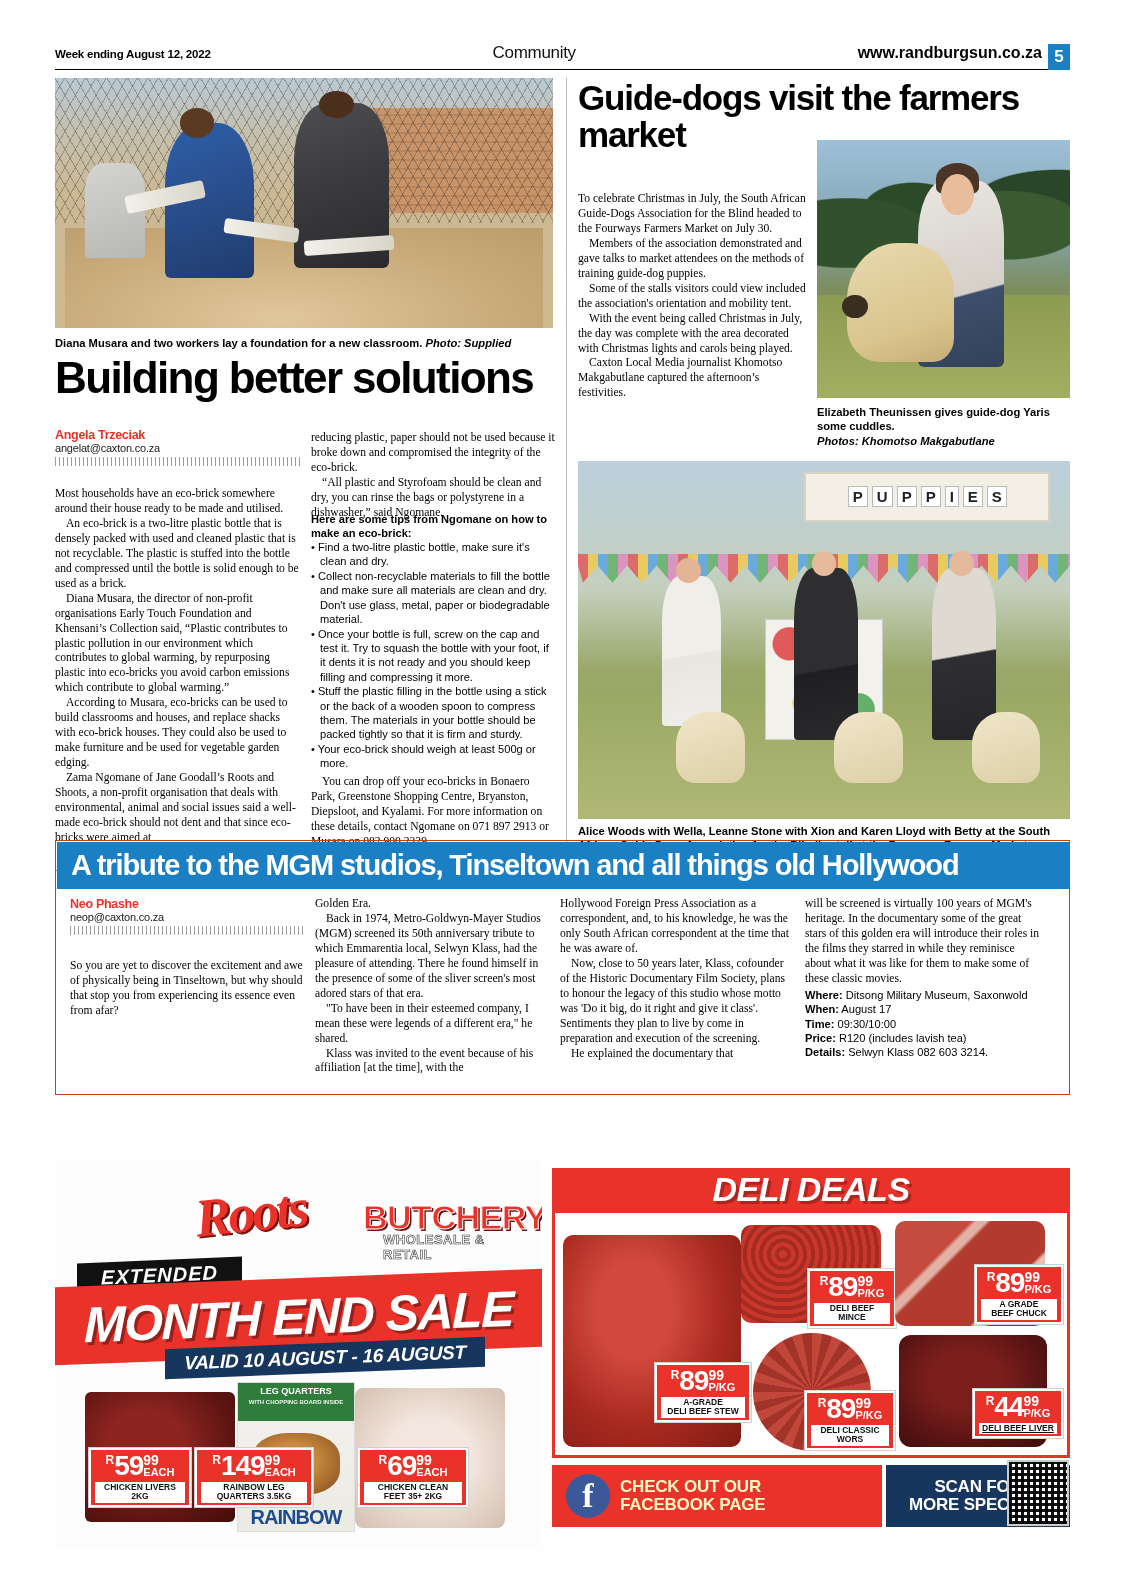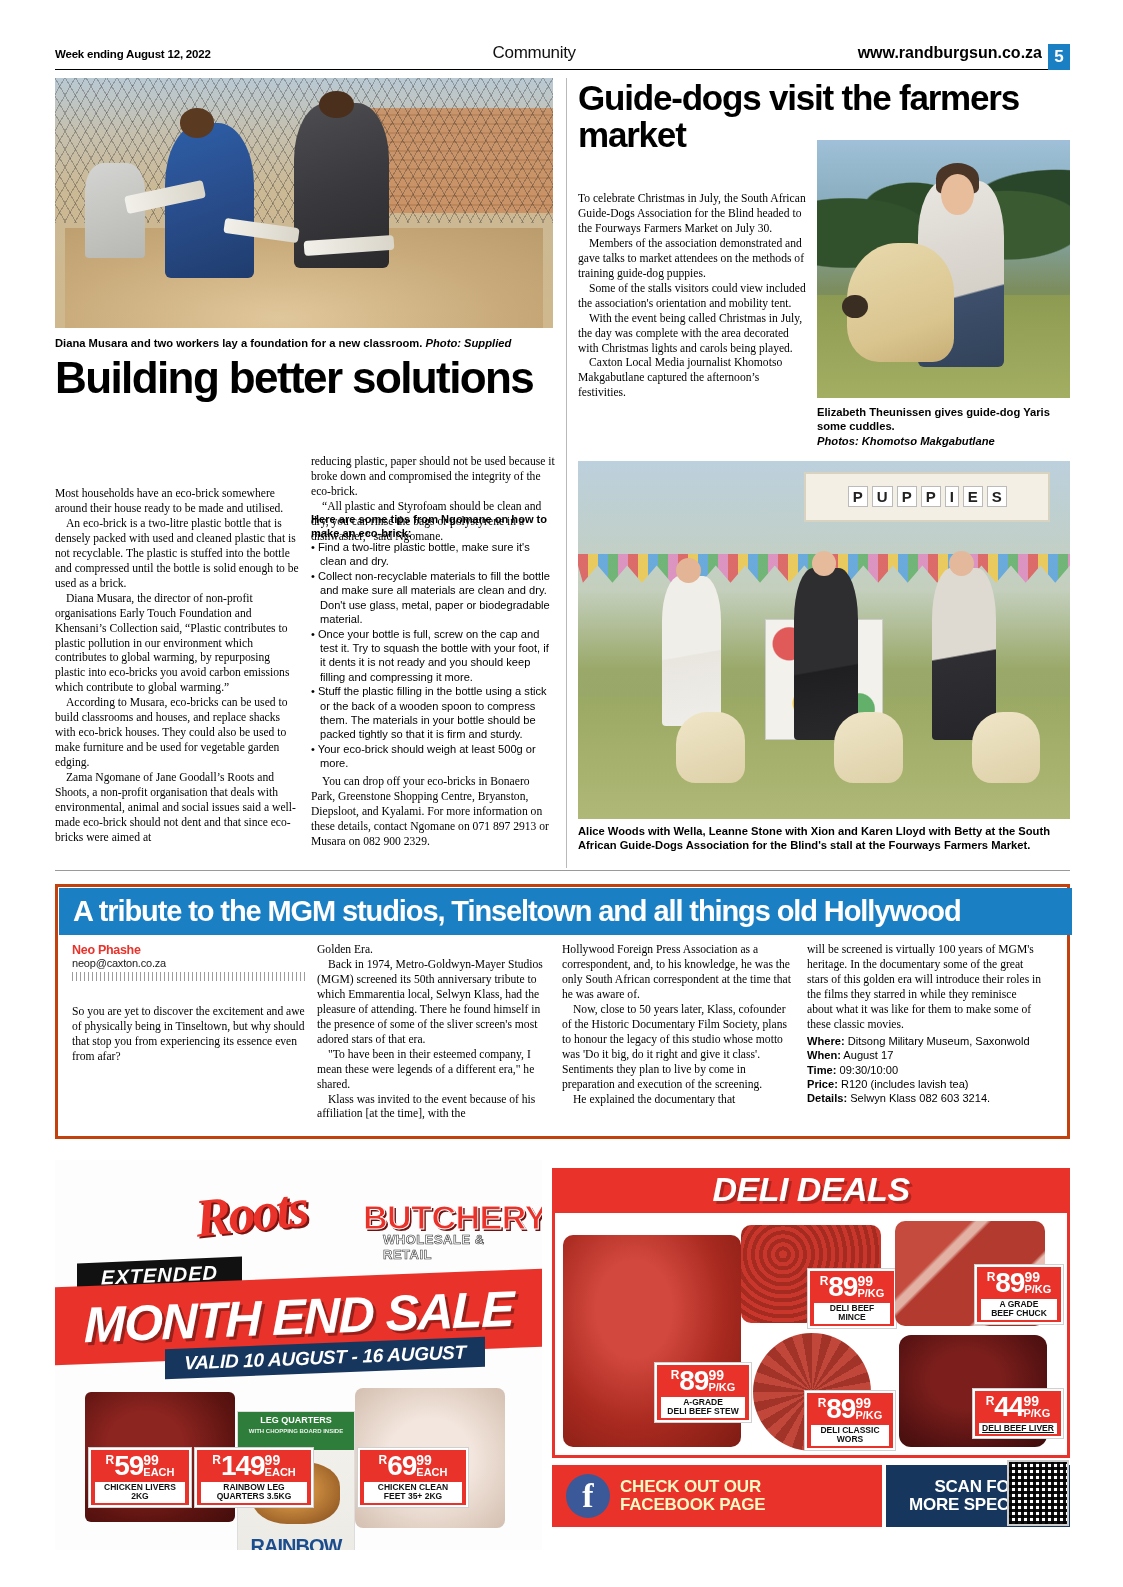--- a/index.html
+++ b/index.html
@@ -144,21 +144,21 @@
   }
   .body-col { font-family:"Liberation Serif", serif; font-size:11.6px; line-height:1.29; color:#000; text-align:left; }
   .body-col p { text-indent:11px; margin:0; }
   .body-col p.noind { text-indent:0; }
   .sans-body { font-family:"Liberation Sans",sans-serif; font-size:11.1px; line-height:1.30; color:#000; }
   .sans-body b { font-weight:bold; }
   .bullets { font-family:"Liberation Sans",sans-serif; font-size:11.1px; line-height:1.30; }
   .bullets div { padding-left:9px; text-indent:-9px; }
 
   
-  .mgm-box { position:absolute; left:55px; top:884px; width:1015px; height:255px; border:3px solid #c2410c; }
+  .mgm-box { position:absolute; left:55px; top:840px; width:1015px; height:255px; border:1px solid #c2410c; }
   .mgm-banner {
     position:absolute; left:1px; top:1px; width:1013px; height:47px;
     background:#1b7fc4; display:flex; align-items:center; padding-left:14px;
   }
   .mgm-banner h2 {
     font-family:"Liberation Sans",sans-serif; font-weight:bold; color:#fff;
     font-size:29px; letter-spacing:-1.1px; white-space:nowrap;
   }
 
   
@@ -260,21 +260,20 @@
   .scan-text { font-family:"Liberation Sans",sans-serif; font-weight:bold; font-size:17px; color:#fff; line-height:1.08; text-align:center; letter-spacing:-0.2px; }
   .qr { position:absolute; left:455px; top:300px; width:62px; height:66px; background:#fff; border:2px solid #ccc;
     background-image:
       repeating-linear-gradient(90deg,#111 0 3px, #fff 3px 6px),
       repeating-linear-gradient(0deg,#111 0 3px, #fff 3px 6px);
     background-blend-mode:multiply;
   }
   .rainbow-pack {
     position:absolute; background:linear-gradient(180deg,#f4f2ee 0%,#eceae4 100%);
     border:1px solid #ddd;
-    margin-top:29px;
   }
   .rainbow-top { position:absolute; left:0; top:0; width:100%; height:26%; background:#2f7d3a; }
   .rainbow-label { font-family:"Liberation Sans",sans-serif; font-weight:bold; font-size:9px; color:#fff; text-align:center; padding-top:3px; }
   .rainbow-brand { position:absolute; left:0; bottom:2px; width:100%; text-align:center; font-family:"Liberation Sans",sans-serif; font-weight:bold; font-size:20px; color:#1b4d8e; letter-spacing:-1px; }
 </style>
 </head>
 <body>
 
 <div class="page">
 
@@ -302,30 +301,35 @@
     <div class="bottle" style="left:50%; top:64%; width:18%; height:6%; transform:rotate(-4deg);"></div>
   </div>
 
   <div class="caption" style="position:absolute; left:55px; top:336px; width:498px;">
     <span>Diana Musara and two workers lay a foundation for a new classroom.</span>
     <span class="ital">Photo: Supplied</span>
   </div>
 
   <div class="headline-serif" style="position:absolute; left:55px; top:355px; width:510px; font-size:44px; line-height:1.05;">Building better solutions</div>
 
+  <div style="position:absolute; left:55px; top:428px; width:245px;">
+    <div class="byline">Angela Trzeciak</div>
+    <div class="byemail">angelat@caxton.co.za</div>
+    <div class="tickrule"></div>
+  </div>
 
   <div class="body-col" style="position:absolute; left:55px; top:487px; width:245px;">
     <p class="noind">Most households have an eco-brick somewhere around their house ready to be made and utilised.</p>
     <p>An eco-brick is a two-litre plastic bottle that is densely packed with used and cleaned plastic that is not recyclable. The plastic is stuffed into the bottle and compressed until the bottle is solid enough to be used as a brick.</p>
     <p>Diana Musara, the director of non-profit organisations Early Touch Foundation and Khensani’s Collection said, “Plastic contributes to plastic pollution in our environment which contributes to global warming, by repurposing plastic into eco-bricks you avoid carbon emissions which contribute to global warming.”</p>
     <p>According to Musara, eco-bricks can be used to build classrooms and houses, and replace shacks with eco-brick houses. They could also be used to make furniture and be used for vegetable garden edging.</p>
     <p>Zama Ngomane of Jane Goodall’s Roots and Shoots, a non-profit organisation that deals with environmental, animal and social issues said a well-made eco-brick should not dent and that since eco-bricks were aimed at</p>
   </div>
 
-  <div class="body-col" style="position:absolute; left:311px; top:431px; width:245px;margin-top:24px;">
+  <div class="body-col" style="position:absolute; left:311px; top:431px; width:245px;">
     <p class="noind">reducing plastic, paper should not be used because it broke down and compromised the integrity of the eco-brick.</p>
     <p>“All plastic and Styrofoam should be clean and dry, you can rinse the bags or polystyrene in a dishwasher,” said Ngomane.</p>
   </div>
   <div class="sans-body" style="position:absolute; left:311px; top:512px; width:245px; font-weight:bold;">Here are some tips from Ngomane on how to make an eco-brick:</div>
   <div class="bullets" style="position:absolute; left:311px; top:540px; width:245px;">
     <div>• <span>Find a two-litre plastic bottle, make sure it's clean and dry.</span></div>
     <div>• <span>Collect non-recyclable materials to fill the bottle and make sure all materials are clean and dry. Don't use glass, metal, paper or biodegradable material.</span></div>
     <div>• <span>Once your bottle is full, screw on the cap and test it. Try to squash the bottle with your foot, if it dents it is not ready and you should keep filling and compressing it more.</span></div>
     <div>• <span>Stuff the plastic filling in the bottle using a stick or the back of a wooden spoon to compress them. The materials in your bottle should be packed tightly so that it is firm and sturdy.</span></div>
     <div>• <span>Your eco-brick should weigh at least 500g or more.</span></div>

